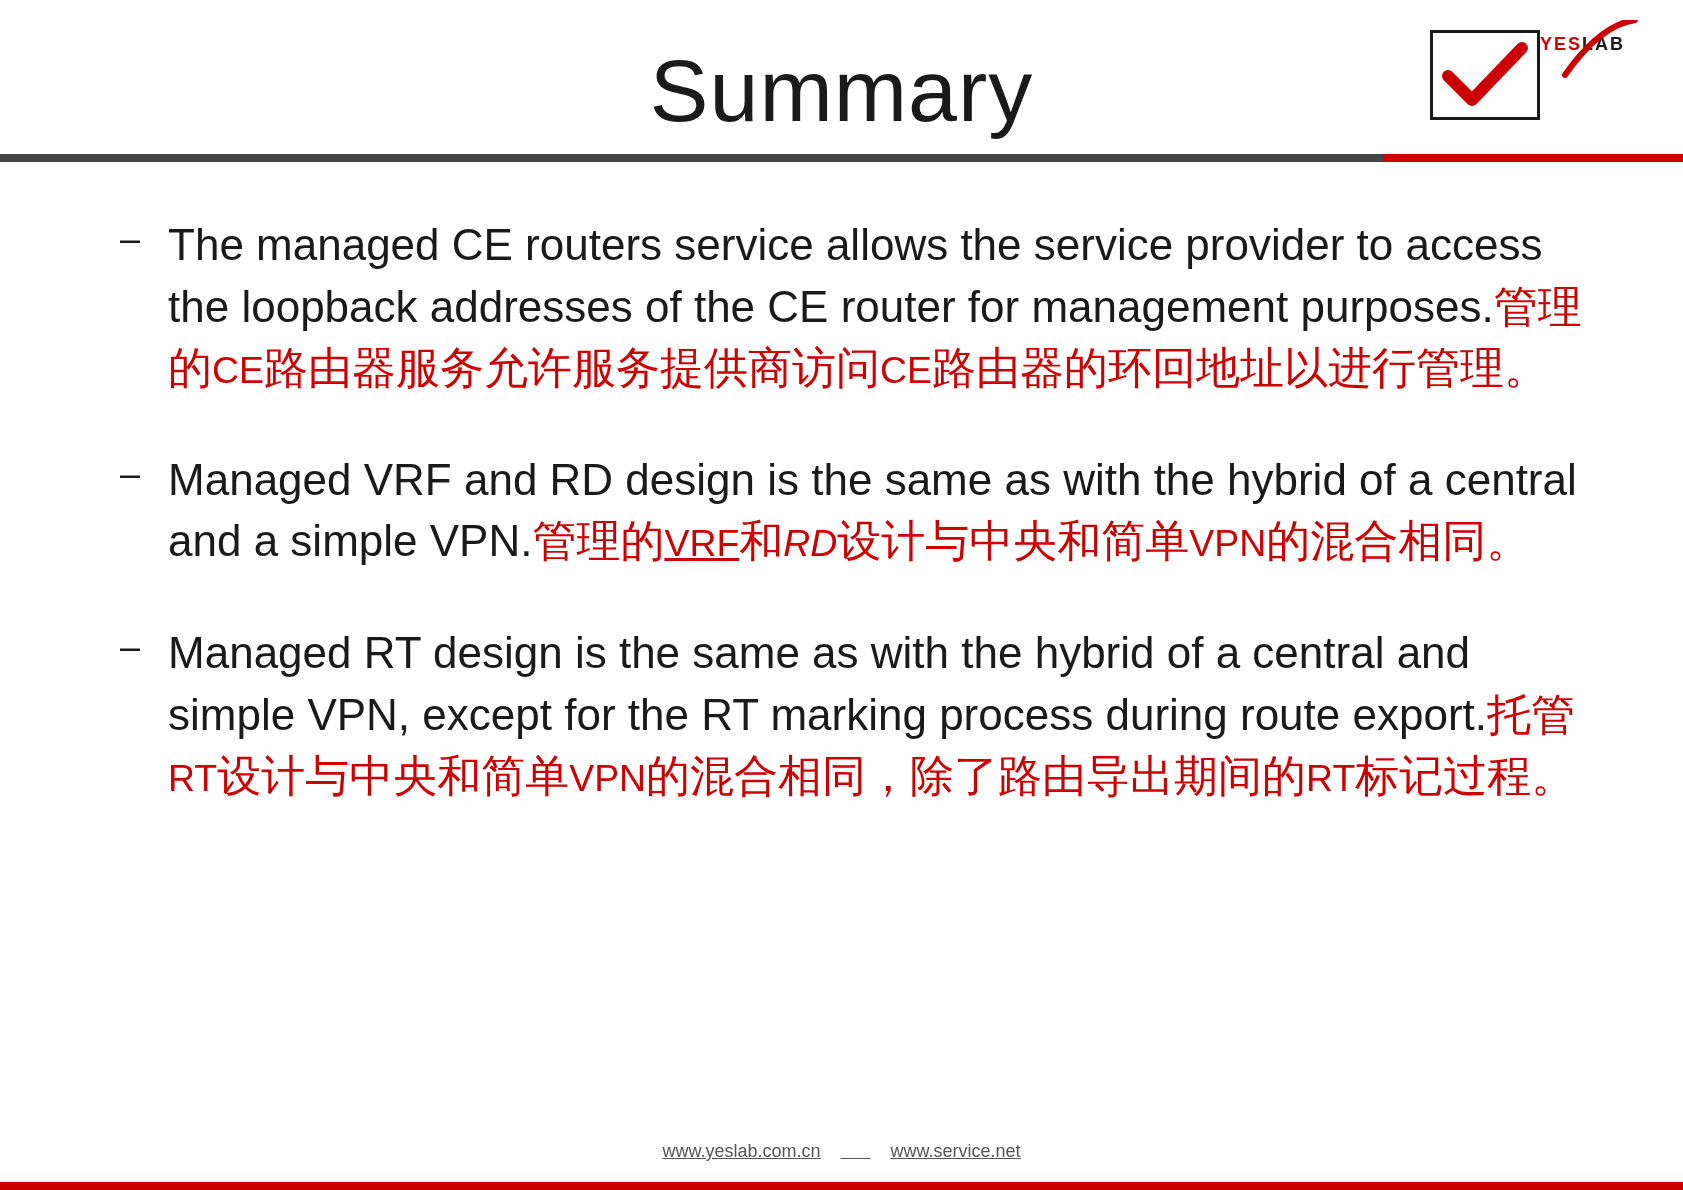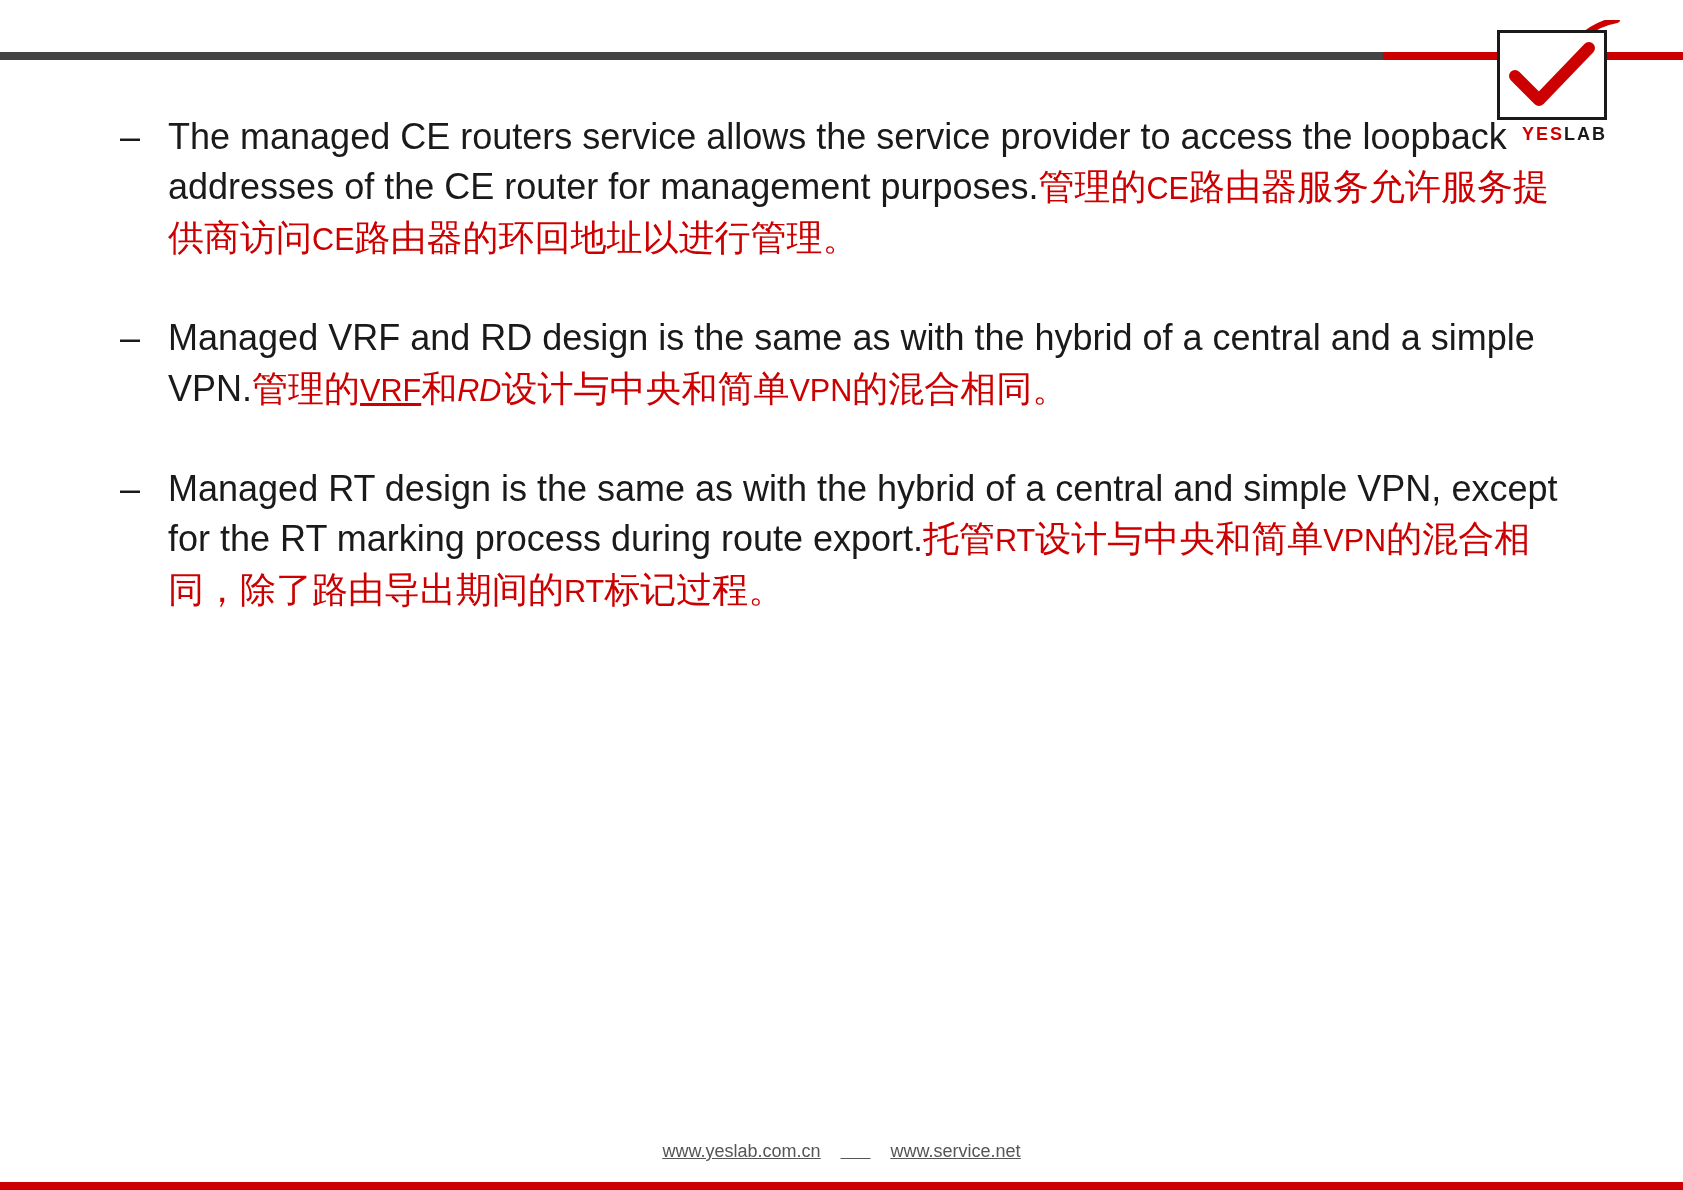--- a/index.html
+++ b/index.html
@@ -36,25 +36,25 @@
       font-size: 88px;
       font-weight: 400;
       color: #1a1a1a;
       letter-spacing: 1px;
       font-family: 'Segoe UI', Arial, sans-serif;
     }
 
     
     .logo {
       position: absolute;
-      right: 76px;
+      right: 58px;
       top: 30px;
       display: flex;
-      flex-direction: column;
-      align-items: flex-end;
+      flex-direction: row;
+      align-items: flex-start;
     }
 
     .logo-box {
       width: 110px;
       height: 90px;
       border: 3px solid #1a1a1a;
       position: relative;
       background: white;
       display: flex;
       align-items: center;
@@ -121,21 +121,21 @@
     .bullet-dash {
       font-size: 36px;
       color: #1a1a1a;
       margin-right: 28px;
       margin-top: 2px;
       flex-shrink: 0;
       line-height: 1.3;
     }
 
     .bullet-text {
-      font-size: 36px;
+      font-size: 44px;
       line-height: 1.4;
       color: #1a1a1a;
     }
 
     .bullet-text .chinese-inline {
       color: #cc0000;
     }
 
     
     .footer {
@@ -152,20 +152,21 @@
       text-decoration: underline;
       margin: 0 20px;
     }
   </style>
 </head>
 <body>
 
 <div class="slide-container">
 
   <div class="header">
+    <h1 class="title">Summary</h1>
 
     <div class="logo">
 
       <svg class="logo-curve" viewBox="0 0 80 60" xmlns="http://www.w3.org/2000/svg">
         <path d="M 5 55 Q 40 5 75 0" stroke="#cc0000" stroke-width="6" fill="none" stroke-linecap="round"></path>
       </svg>
       <div class="logo-box">
 
         <svg width="90" height="75" viewBox="0 0 90 75" xmlns="http://www.w3.org/2000/svg">
           <polyline points="8,38 32,62 82,10" stroke="#cc0000" stroke-width="12" fill="none" stroke-linecap="round" stroke-linejoin="round"></polyline>

